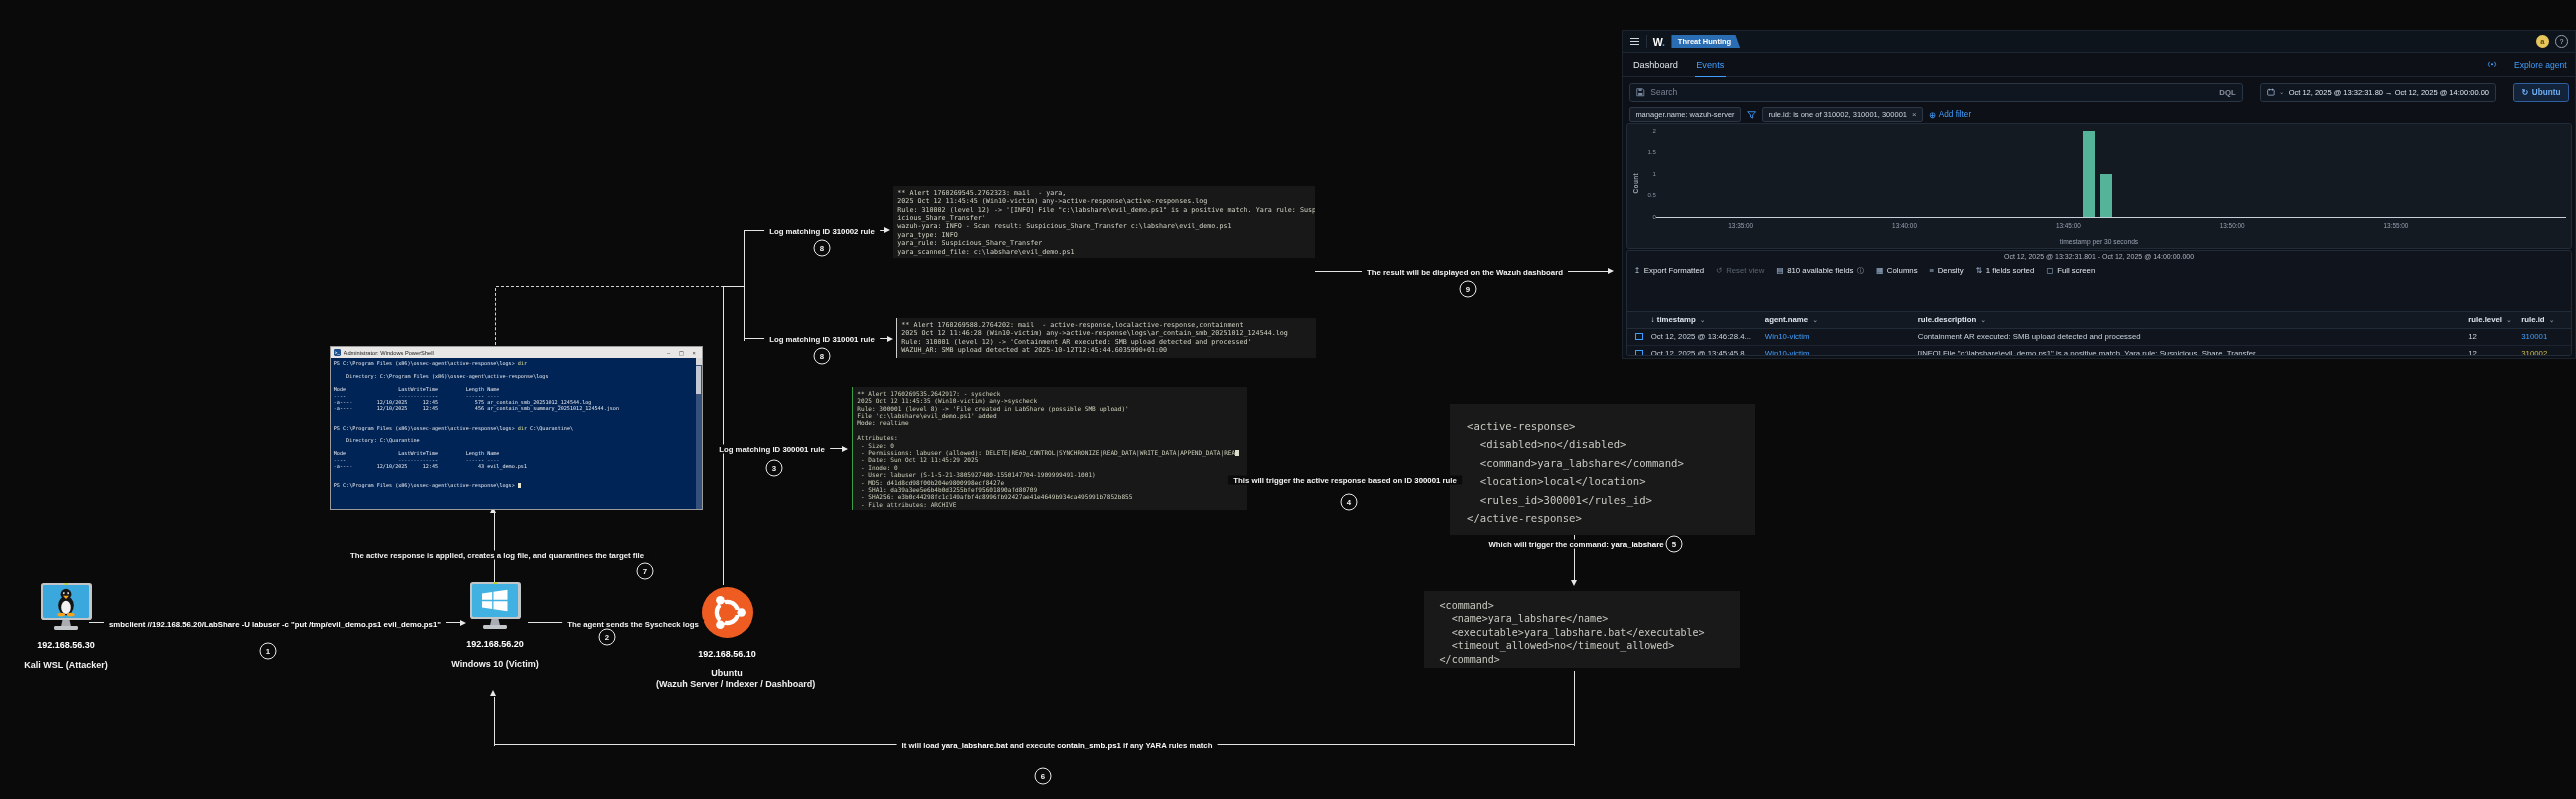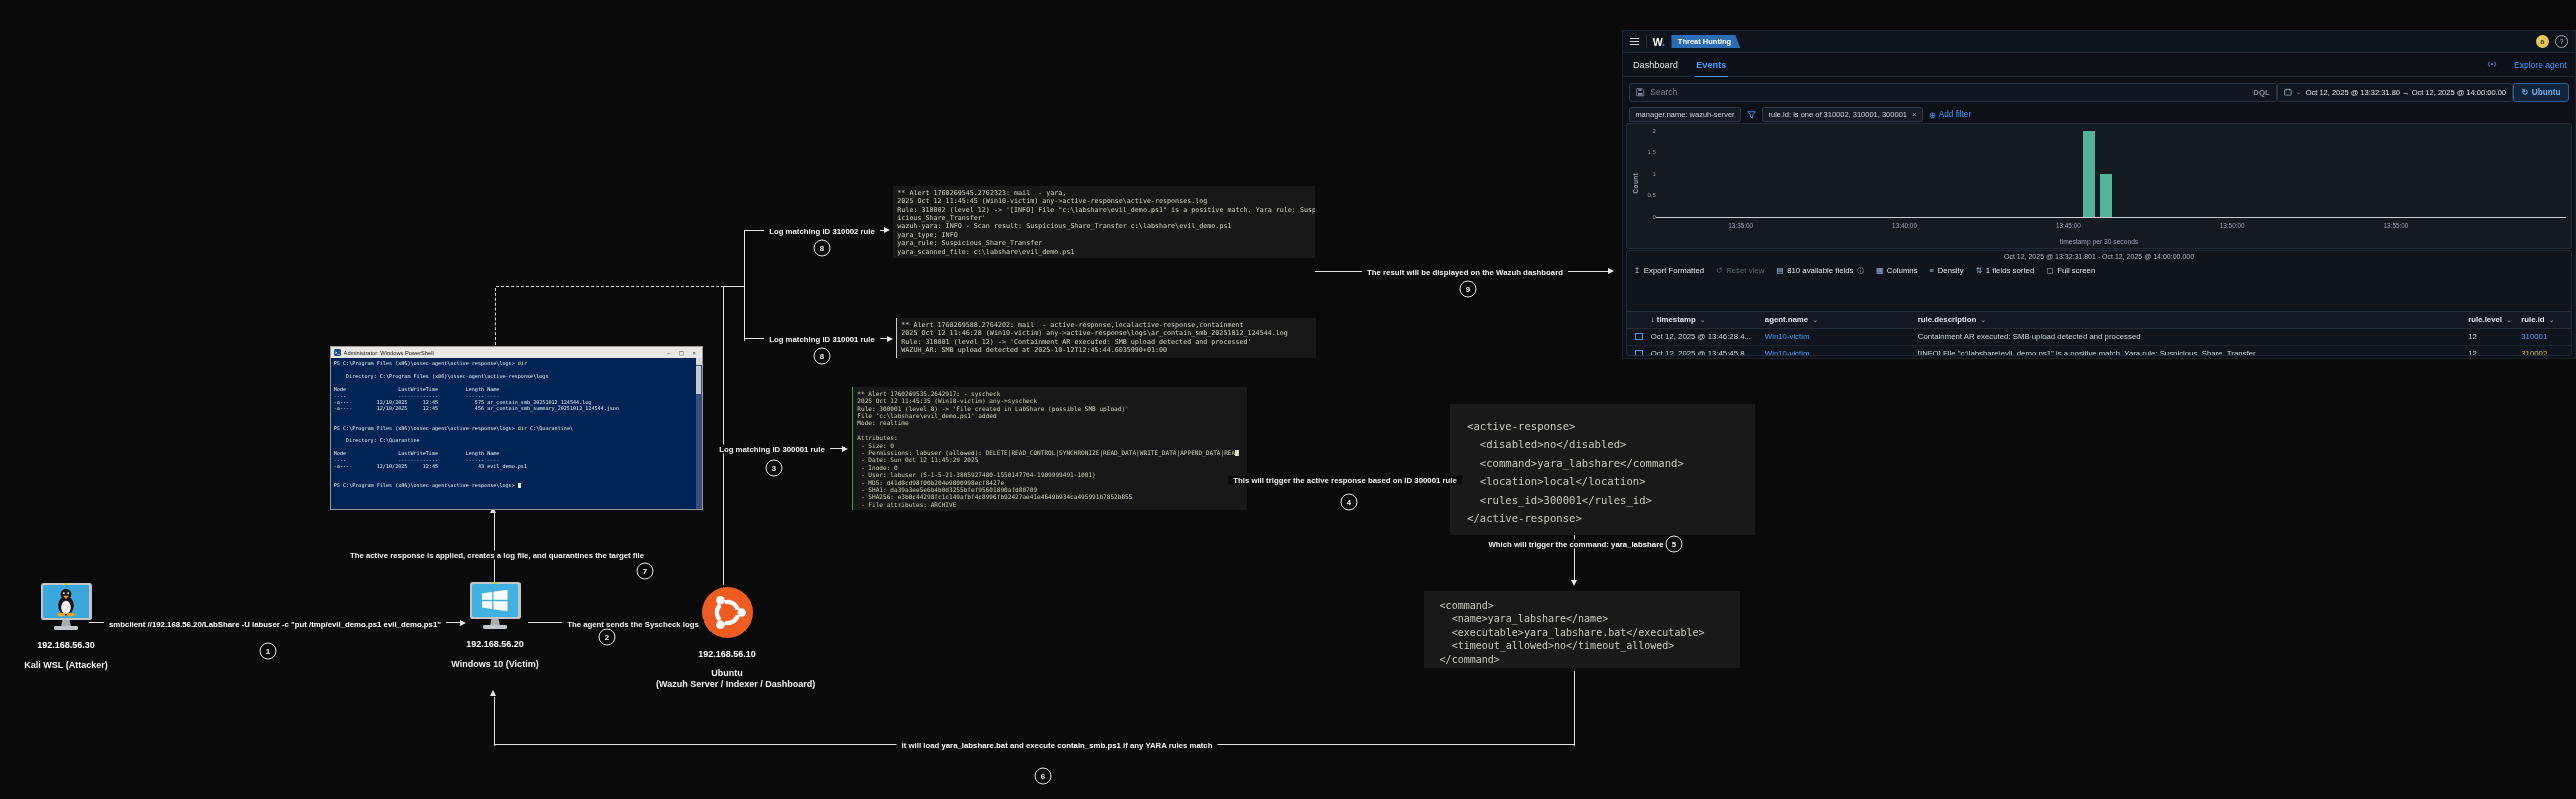--- a/index.html
+++ b/index.html
@@ -74,23 +74,23 @@
   .wlogo .dot{color:#3f9eff;}
   .badge{background:#2a6db3;color:#fff;font-size:7.5px;font-weight:700;padding:2.1px 9.2px 2.8px 6.4px;
          clip-path:polygon(0 0,calc(100% - 5px) 0,100% 100%,0 100%);}
   .hspace{flex:1;}
   .avatar{width:13.5px;height:13.5px;border-radius:50%;background:#e7c75b;color:#5a4a12;font-size:7.5px;font-weight:700;
           display:flex;align-items:center;justify-content:center;}
   .helpc{width:10.6px;height:10.6px;border-radius:50%;border:0.7px solid #97a1ad;color:#c6cdd6;font-size:6.7px;
          display:flex;align-items:center;justify-content:center;}
   .dtabs{height:23.4px;display:flex;align-items:center;gap:15.6px;padding:0 8.5px;border-bottom:0.7px solid #1d2733;}
   .tab{font-size:9.2px;color:#dfe5ec;padding:5.7px 1.4px;}
-  .tab.active{color:#3f9eff;border-bottom:1.4px solid #3f9eff;font-weight:700;margin-bottom:-1.4px;}
+  .tab.active{color:#3f9eff;border-bottom:1.4px solid #3f9eff;font-weight:400;margin-bottom:-1.4px;}
   .explore{color:#3f9eff;font-size:8.5px;display:flex;gap:17px;align-items:center;}
-  .srow{display:flex;align-items:flex-start;gap:0;padding:5.7px 5.7px 2.8px;}
+  .srow{display:flex;align-items:flex-start;gap:17px;padding:5.7px 5.7px 2.8px;}
   .searchbox{flex:1;height:18.5px;background:#10161f;border:0.7px solid #2a3644;border-radius:2.8px;display:flex;
              align-items:center;padding:0 6.4px;gap:5.7px;box-sizing:border-box;}
   .ph{color:#7a8494;font-size:8.5px;flex:1;text-align:left;}
   .dql{color:#8a94a4;font-size:7.8px;font-weight:600;}
   .datebox{height:18.5px;background:#10161f;border:0.7px solid #2a3644;border-radius:2.8px;display:flex;align-items:center;
            padding:0 5.7px;gap:4.3px;color:#dfe5ec;font-size:7.5px;white-space:nowrap;box-sizing:border-box;}
   .chev{color:#8a94a4;font-size:6.4px;}
   .refresh{height:18.5px;border:0.7px solid #2e5f9e;background:#12233a;color:#6fb0f5;border-radius:2.8px;display:flex;
            align-items:center;gap:3.5px;padding:0 7.8px;font-size:8.2px;font-weight:600;box-sizing:border-box;}
   .frow{display:flex;align-items:center;gap:5.7px;padding:2.8px 5.7px 5.7px;}

